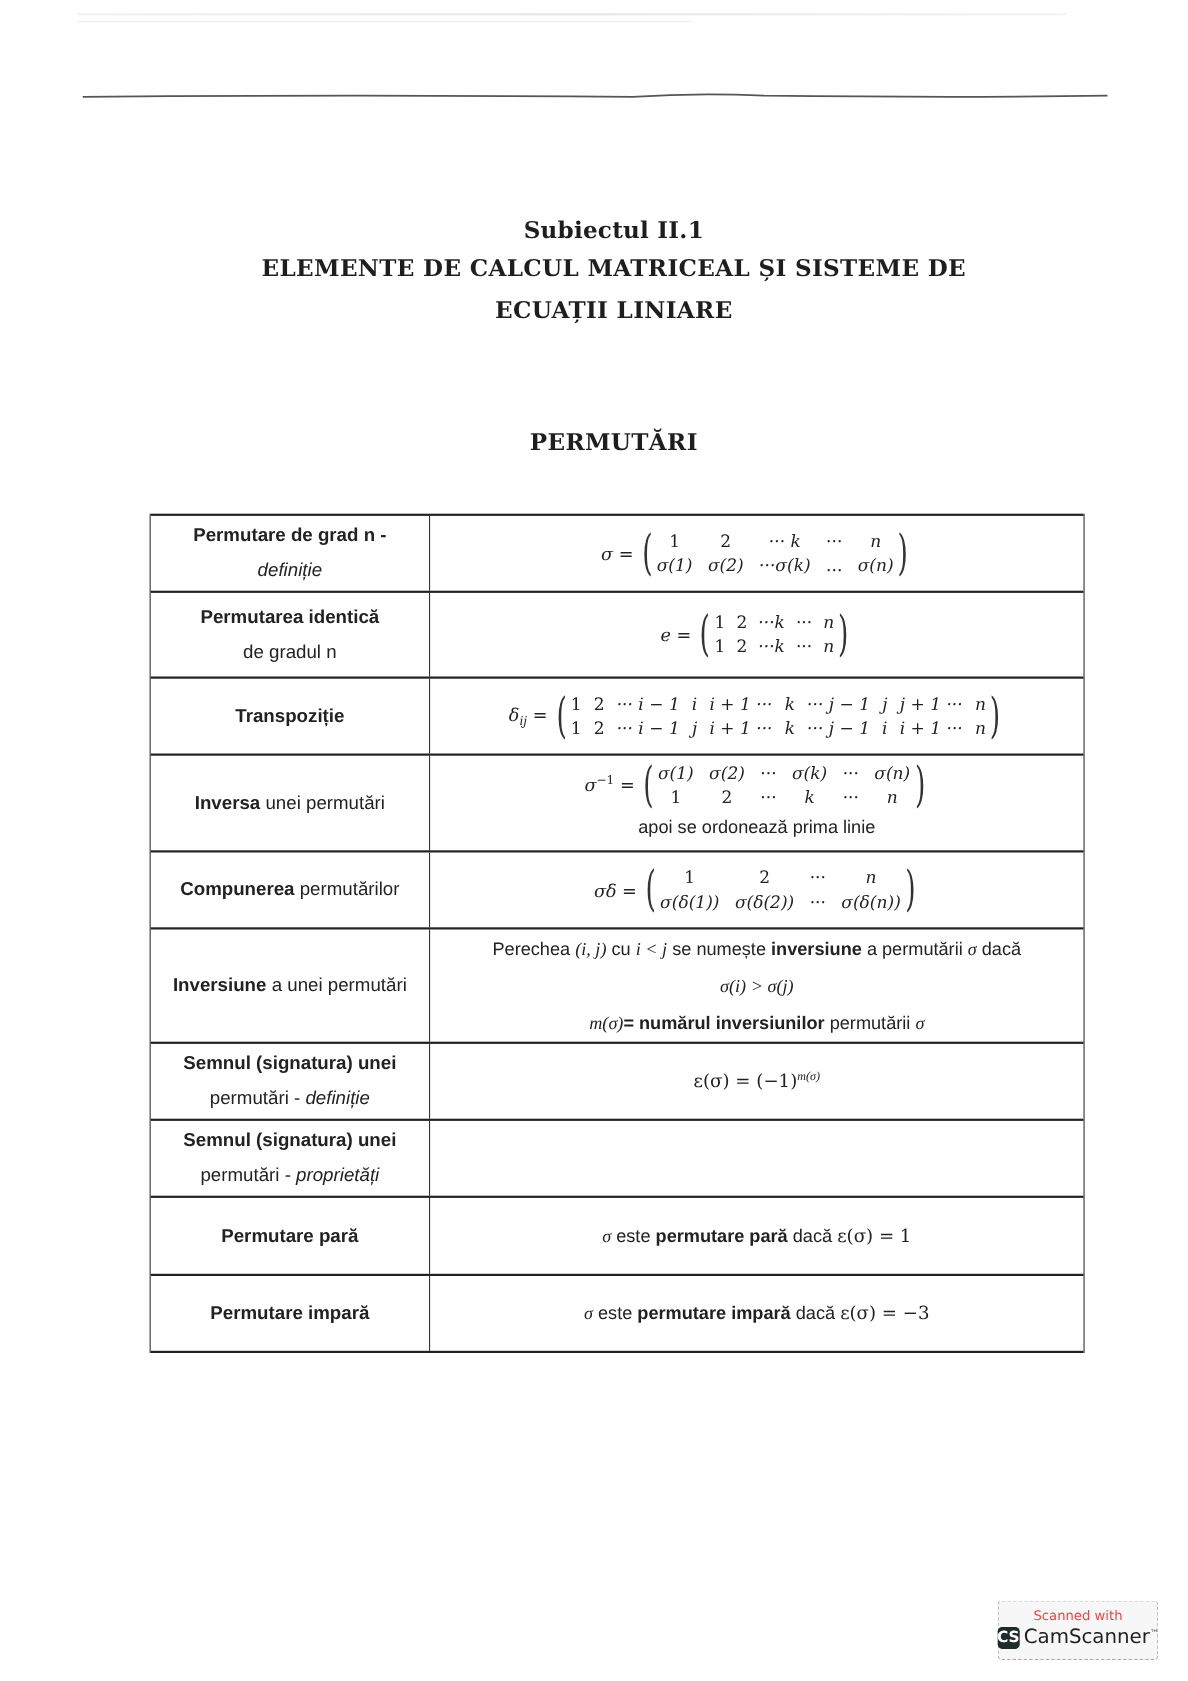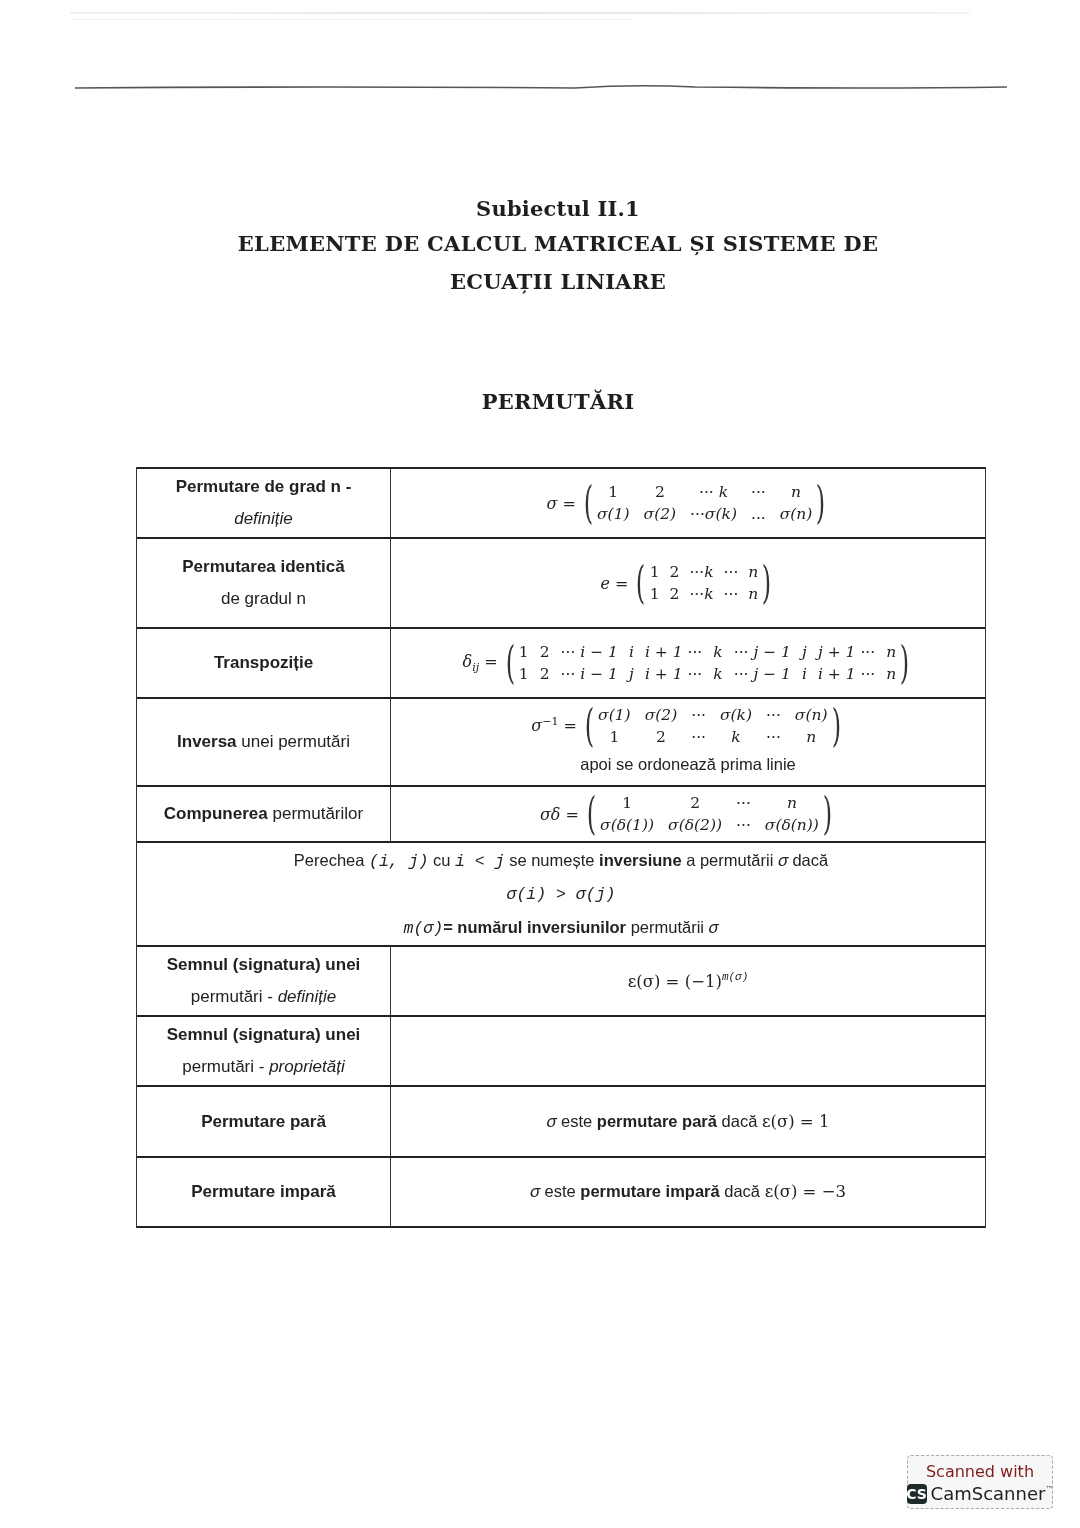--- a/index.html
+++ b/index.html
@@ -17,35 +17,35 @@
 
   .section-title { position: absolute; left: 0; top: 389px; width: 1116px; text-align: center; font-weight: bold; font-size: 21px; color: #1e1e1e; letter-spacing: 0.3px; }
 
   .table { position: absolute; left: 136px; top: 467px; width: 850px; border-left: 1.5px solid #333; border-right: 1.5px solid #333; }
   .row { display: flex; border-top: 2.5px solid #222; }
   .row:last-child { border-bottom: 2.5px solid #222; }
   .cell-label { width: 254px; border-right: 1.5px solid #333; display: flex; flex-direction: column; align-items: center; justify-content: center; text-align: center; font-family: "Liberation Sans", sans-serif; font-size: 17px; line-height: 32px; color: #222; padding: 2px 6px; }
   .cell-content { flex: 1; display: flex; flex-direction: column; align-items: center; justify-content: center; font-family: "Liberation Sans", sans-serif; font-size: 16.5px; color: #222; padding: 2px 8px; }
   .b { font-weight: bold; }
   .i { font-style: italic; }
-  .m { font-family: Liberation Mono, monospace; font-style: italic; }
+  .m { font-family: Liberation Serif, serif; font-style: italic; }
   .mr { font-family: "DejaVu Serif", serif; }
 
   .formula { display: flex; align-items: center; font-family: "DejaVu Serif", serif; font-size: 16px; }
   .lhs { margin-right: 4px; font-style: italic; }
   .paren { font-size: 44px; line-height: 40px; font-weight: 200; transform: scaleX(0.55); display: inline-block; color: #333; }
   .matrix { display: grid; column-gap: 14px; row-gap: 0px; align-items: center; justify-items: center; }
   .matrix span { line-height: 22px; font-family: "DejaVu Serif", serif; font-style: italic; font-size: 15.5px; white-space: nowrap; }
   .matrix span.up { font-style: normal; }
   .sub { font-size: 11px; vertical-align: sub; }
   .sup { font-size: 11px; vertical-align: super; }
   .line { line-height: 33px; text-align: right; }
 
   .camscanner { position: absolute; left: 907px; top: 1455px; width: 146px; height: 54px; border: 1.5px dashed #aaa; border-radius: 4px; background: #f7f7f7; text-align: center; font-family: "DejaVu Sans", sans-serif; }
-  .cs-top { font-size: 16px; color: #7f1d1d; margin-top: 6px; }
+  .cs-top { font-size: 12px; color: #ef4444; margin-top: 6px; }
   .cs-bottom { display: flex; align-items: center; justify-content: center; margin-top: 2px; }
   .cs-logo { width: 20px; height: 20px; background: #1d2b2b; border-radius: 4px; color: #fff; font-size: 14px; font-weight: bold; display: flex; align-items: center; justify-content: center; margin-right: 4px; }
   .cs-name { font-size: 18px; color: #222; font-weight: 500; }
 </style>
 </head>
 <body>
 
 <div class="scan-top-line"></div>
 <div class="scan-top-line2"></div>
 <div class="header-rule">
@@ -83,21 +83,21 @@
           <span>σ(2)</span>
           <span>···σ(k)</span>
           <span class="up">...</span>
           <span>σ(n)</span>
         </div>
         <span class="paren">)</span>
       </div>
     </div>
   </div>
 
-  <div class="row" style="height:90px;">
+  <div class="row" style="height:78px;">
     <div class="cell-label">
       <span class="b">Permutarea identică</span>
       <span>de gradul n</span>
     </div>
     <div class="cell-content">
       <div class="formula">
         <span class="lhs">e =</span>
         <span class="paren">(</span>
         <div class="matrix" style="grid-template-columns: repeat(5, auto); column-gap:10px;">
           <span class="up">1</span>
@@ -172,21 +172,21 @@
           <span>k</span>
           <span class="up">···</span>
           <span>n</span>
         </div>
         <span class="paren">)</span>
       </div>
       <div class="line">apoi se ordonează prima linie</div>
     </div>
   </div>
 
-  <div class="row" style="height:56px;">
+  <div class="row" style="height:70px;">
     <div class="cell-label">
       <div><span class="b">Compunerea</span><span> permutărilor</span></div>
     </div>
     <div class="cell-content">
       <div class="formula">
         <span class="lhs">σδ =</span>
         <span class="paren">(</span>
         <div class="matrix" style="grid-template-columns: repeat(4, auto);">
           <span class="up">1</span>
           <span class="up">2</span>
@@ -196,20 +196,23 @@
           <span>σ(δ(2))</span>
           <span class="up">···</span>
           <span>σ(δ(n))</span>
         </div>
         <span class="paren">)</span>
       </div>
     </div>
   </div>
 
   <div class="row" style="height:104px;">
+    <div class="cell-label">
+      <div><span class="b">Inversiune</span><span> a unei permutări</span></div>
+    </div>
     <div class="cell-content">
       <div class="line">
         <span>Perechea </span><span class="m">(i, j)</span><span> cu </span><span class="m">i &lt; j</span><span> se numește </span><span class="b">inversiune</span><span> a permutării </span><span class="m">σ</span><span> dacă</span>
       </div>
       <div class="line m">σ(i) &gt; σ(j)</div>
       <div class="line">
         <span class="m">m(σ)</span><span class="b">= numărul inversiunilor</span><span> permutării </span><span class="m">σ</span>
       </div>
     </div>
   </div>

